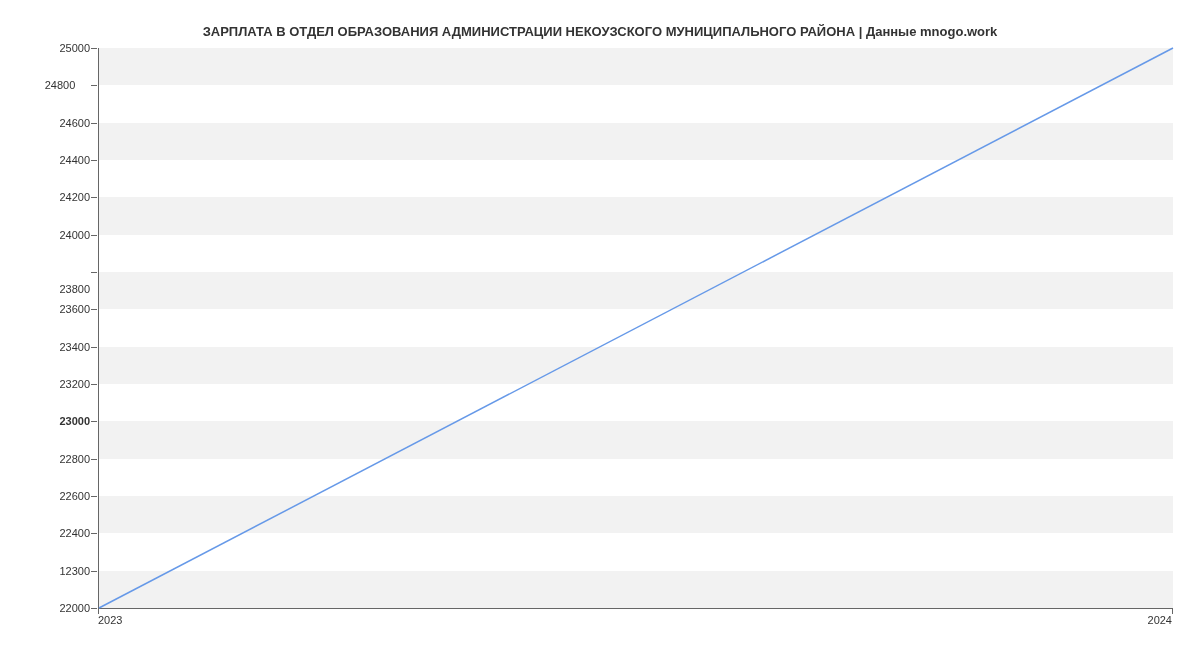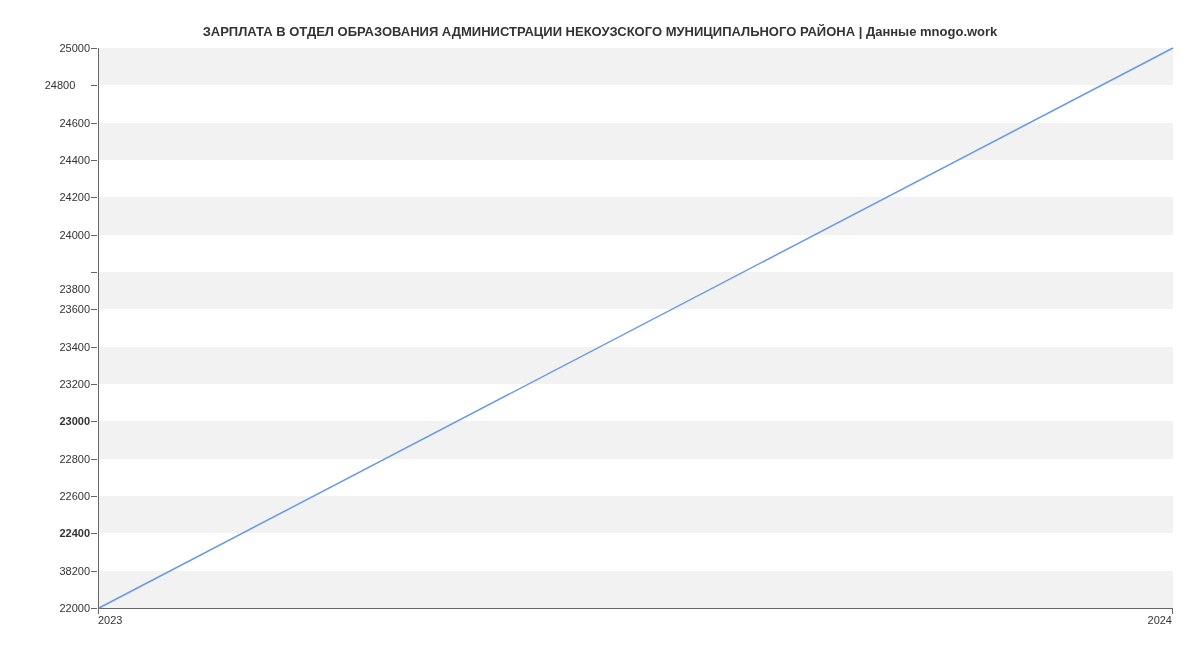--- a/index.html
+++ b/index.html
@@ -109,22 +109,22 @@
       <div class="tick-y" style="top: 261.333px;"></div>
       <div class="tick-y" style="top: 224px;"></div>
       <div class="tick-y" style="top: 186.667px;"></div>
       <div class="tick-y" style="top: 149.333px;"></div>
       <div class="tick-y" style="top: 112px;"></div>
       <div class="tick-y" style="top: 74.6667px;"></div>
       <div class="tick-y" style="top: 37.3333px;"></div>
       <div class="tick-y" style="top: 0px;"></div>
     </div>
 <div class="ylabel" style="top: 608px;">22000</div>
-    <div class="ylabel" style="top: 570.667px;">38200</div>
-    <div class="ylabel" style="top: 533.333px; font-weight: bold;">22400</div>
+    <div class="ylabel" style="top: 570.667px;">12300</div>
+    <div class="ylabel" style="top: 533.333px;">22400</div>
     <div class="ylabel" style="top: 496px;">22600</div>
     <div class="ylabel" style="top: 458.667px;">22800</div>
     <div class="ylabel" style="top: 421.333px; font-weight: bold;">23000</div>
     <div class="ylabel" style="top: 384px;">23200</div>
     <div class="ylabel" style="top: 346.667px; text-align: right;">23400</div>
     <div class="ylabel" style="top: 309.333px;">23600</div>
     <div class="ylabel" style="top: 289px;">23800</div>
     <div class="ylabel" style="top: 234.667px;">24000</div>
     <div class="ylabel" style="top: 197.333px;">24200</div>
     <div class="ylabel" style="top: 160px;">24400</div>

